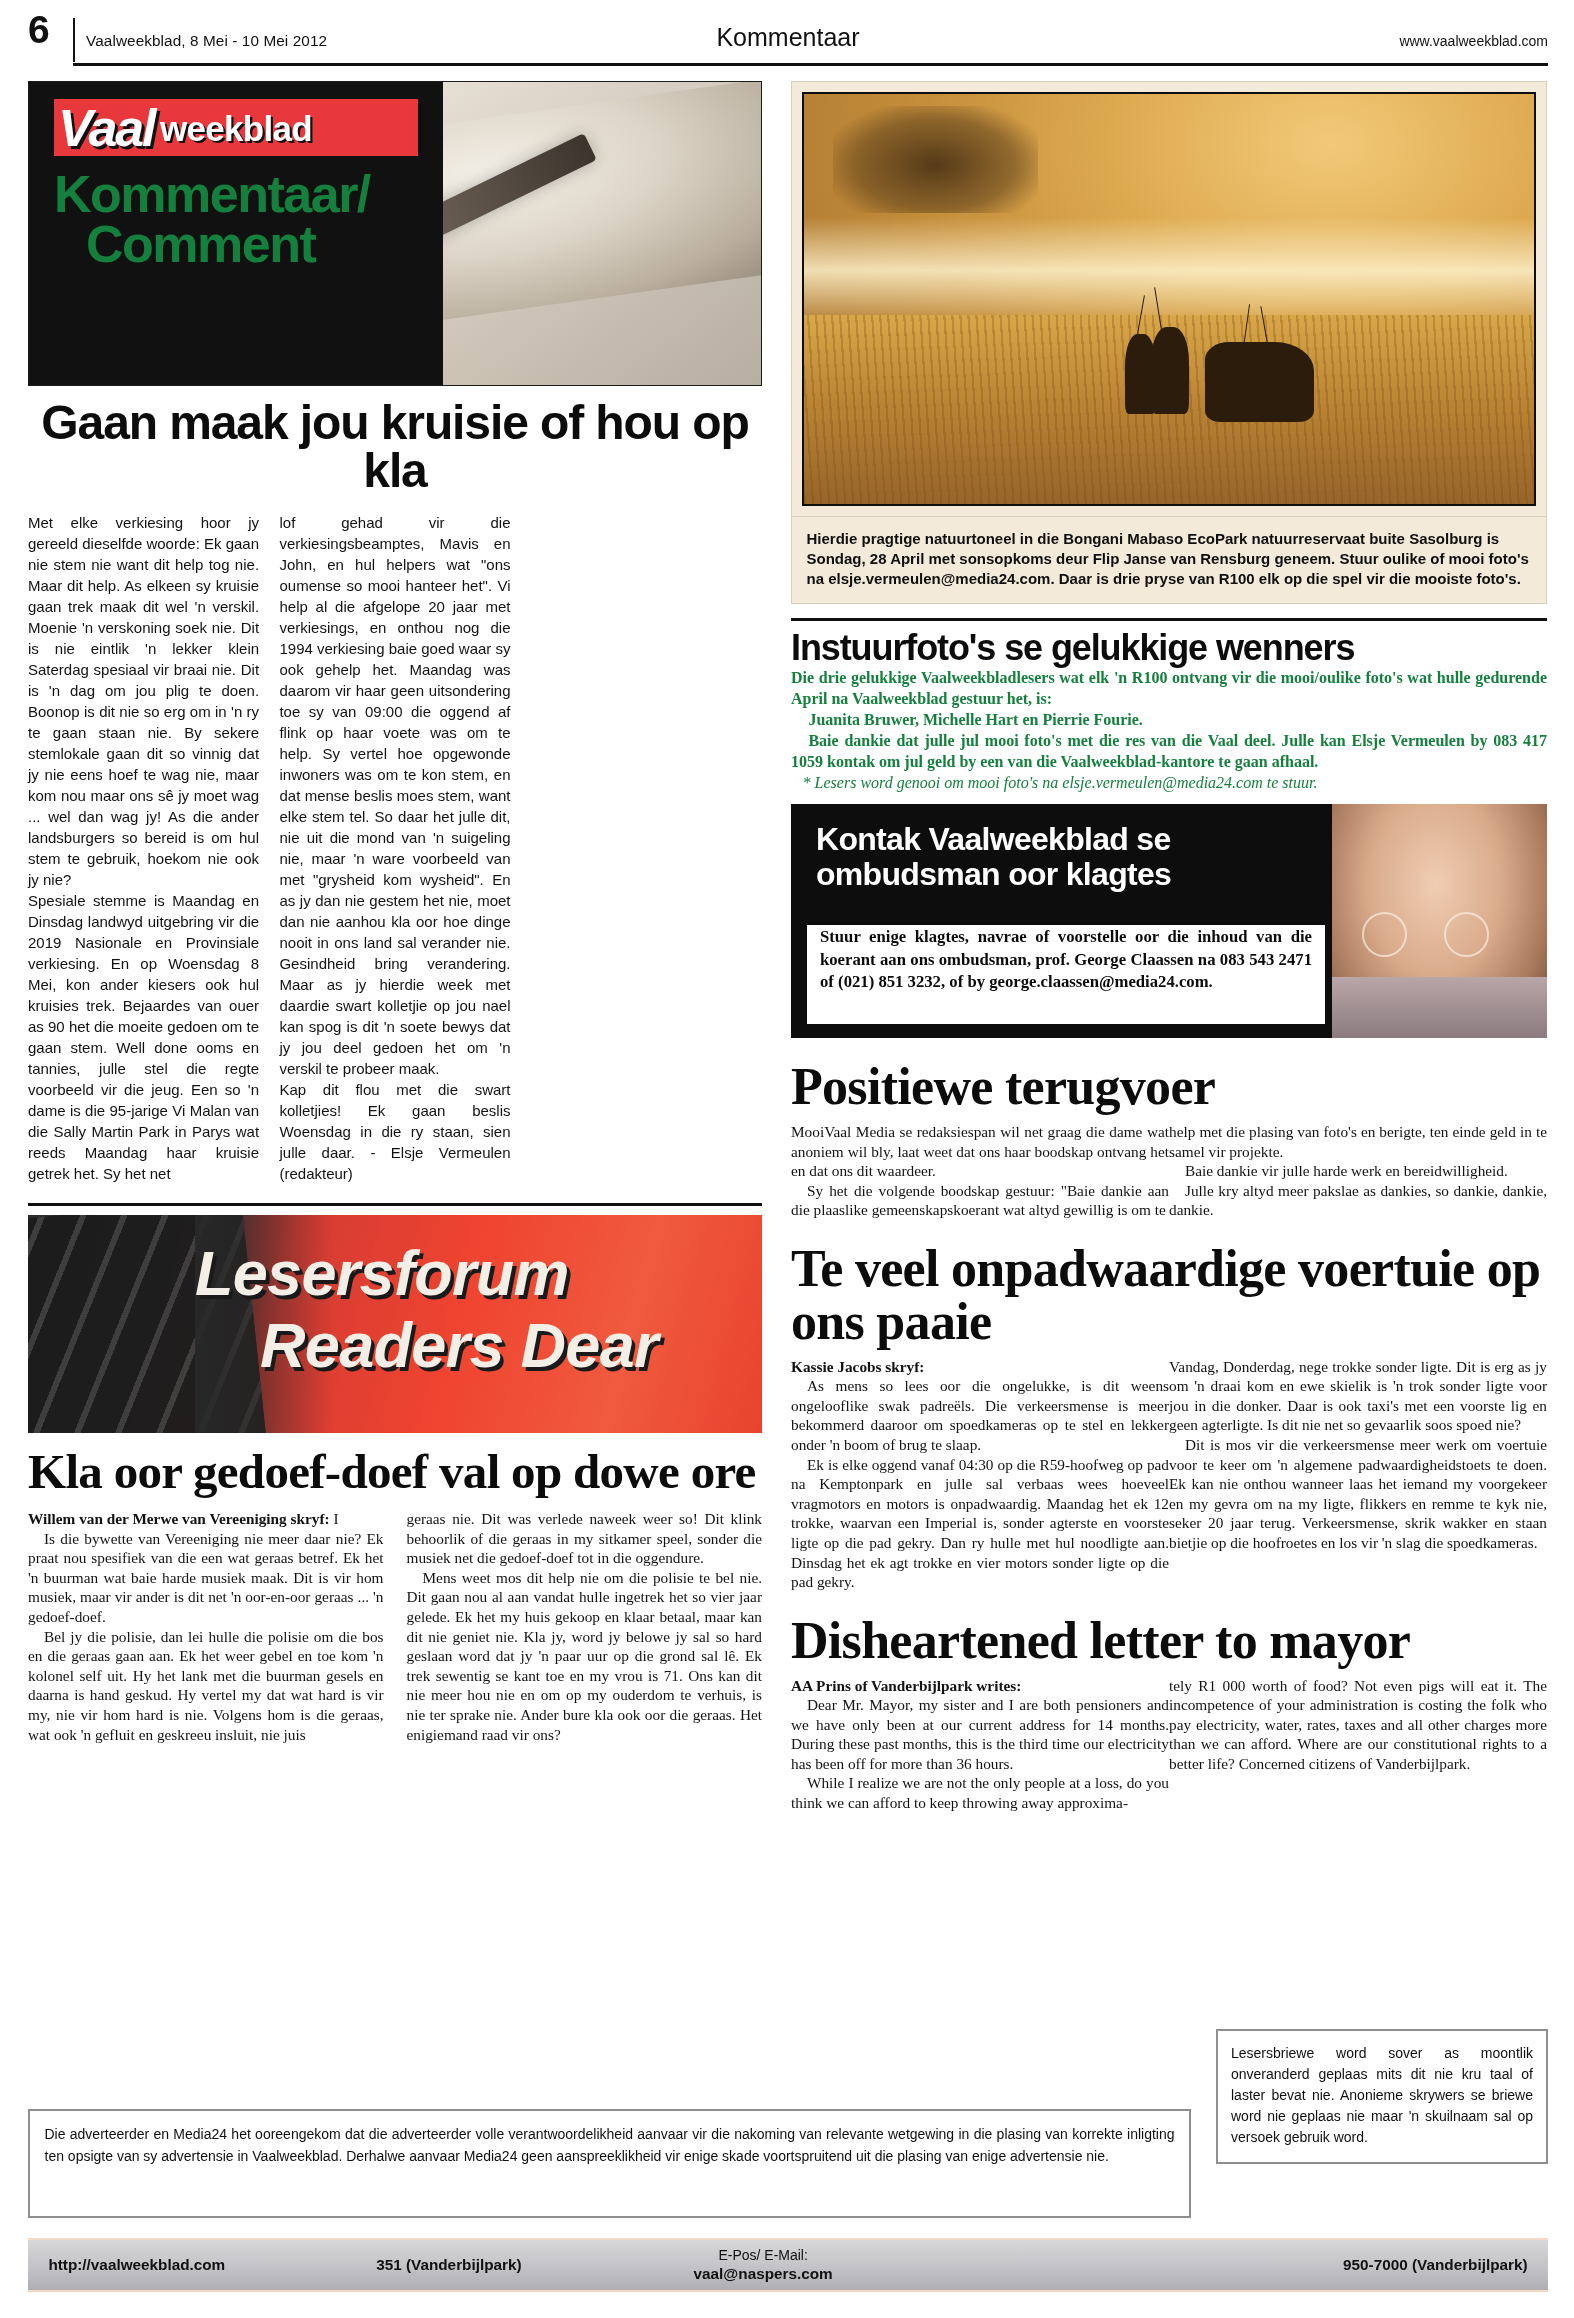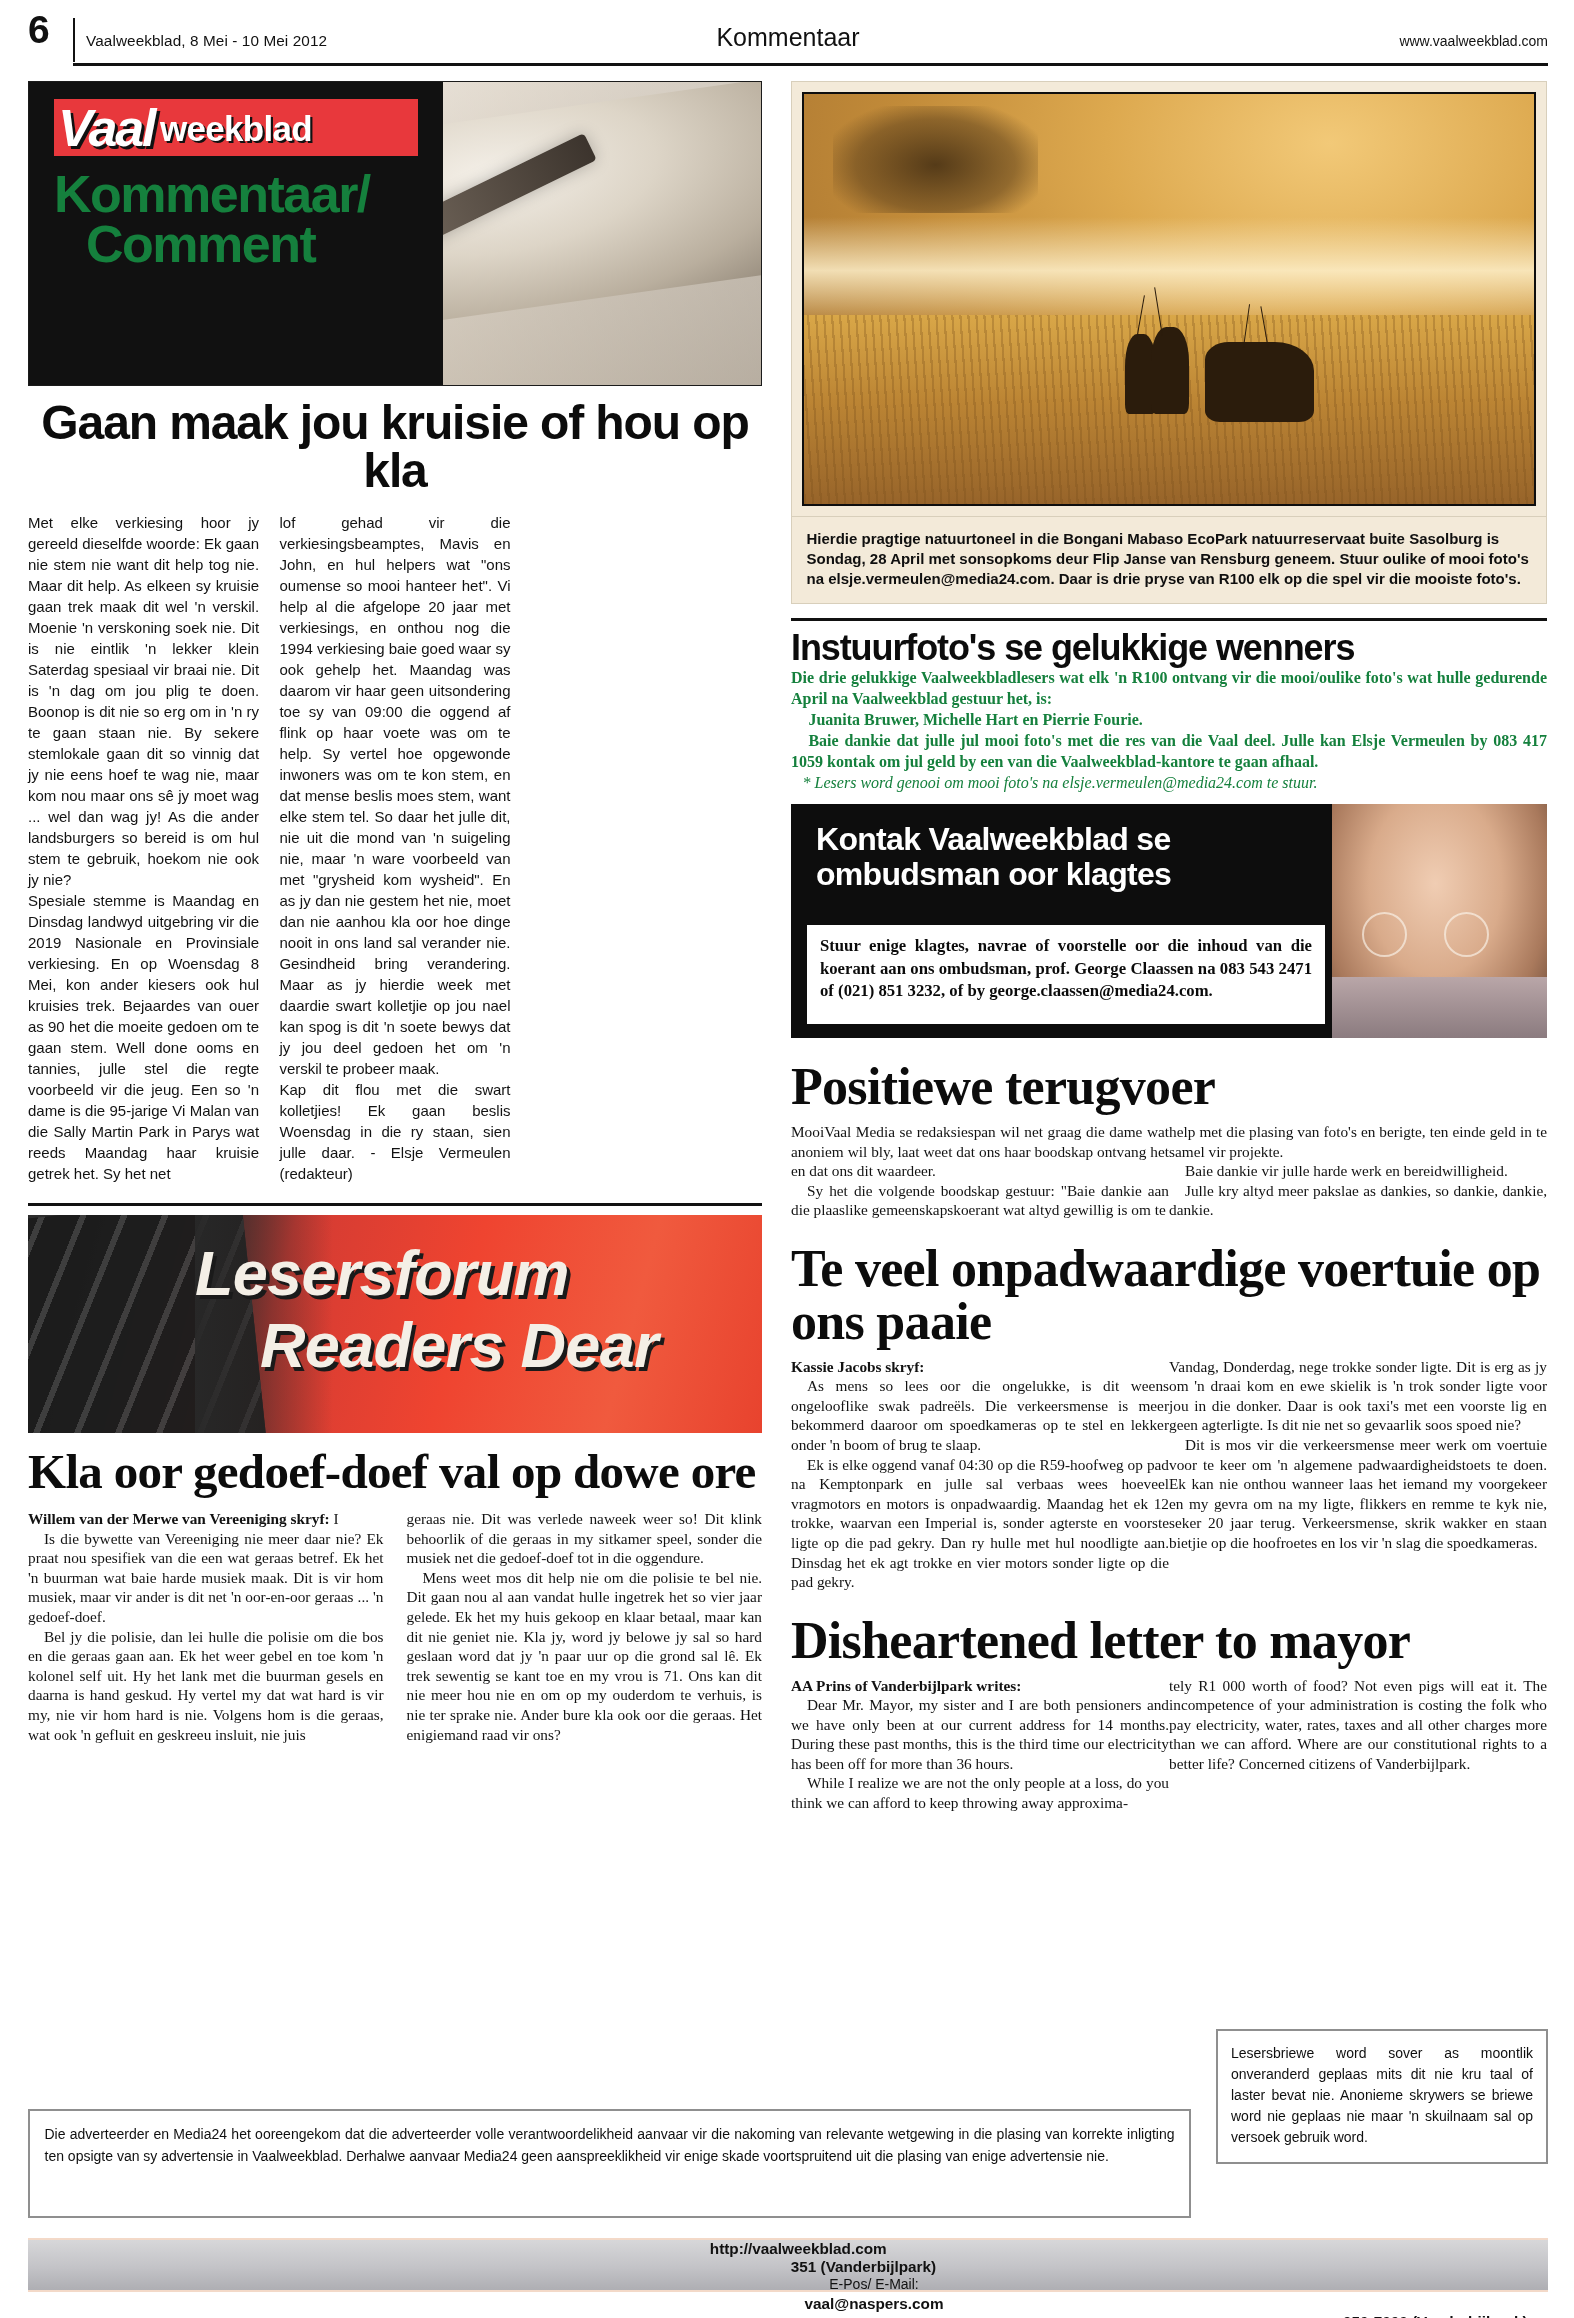--- a/index.html
+++ b/index.html
@@ -223,21 +223,21 @@
     margin-top: 11.6px; width: 756px; height: 234px; position: relative;
     background: #0d0d0d; overflow: hidden;
   }
   .ombuds .oh {
     position: absolute; left: 25px; top: 17.4px; width: 509px;
     font-family: "Liberation Sans", sans-serif; font-weight: 700; color: #fff;
     font-size: 32px; line-height: 1.12; letter-spacing: -0.7px;
   }
   .ombuds .owhite {
     position: absolute; left: 16px; top: 121px; width: 518px; height: 99px;
-    background: #fff; padding: 10px 13px;
+    background: #fff; padding: 1px 13px;
   }
   .ombuds .owhite p {
     font-family: "Liberation Serif", serif; font-weight: 700;
     font-size: 16.7px; line-height: 22.5px; color: #0b0b0b; text-align: justify;
   }
   .ombuds .portrait {
     position: absolute; right: 0; top: 0; width: 215px; height: 234px;
     background:
       radial-gradient(ellipse at 48% 34%, #f0cdb3 0%, #d9ab8b 42%, #a9795c 72%, #5c4030 100%);
     overflow: hidden;
@@ -280,21 +280,21 @@
   .disclaimer p {
     font-family: "Liberation Sans", sans-serif; font-size: 14px; line-height: 22.5px;
     color: #0f0f0f; text-align: justify;
   }
 
   
   .footerbar {
     position: absolute; left: 28px; top: 2238px; width: 1520px; height: 54px;
     background: linear-gradient(180deg, #d7d7d9 0%, #c3c3c7 55%, #aeaeb3 100%);
     border-top: 2.2px solid #f3d9c8; border-bottom: 2.2px solid #f3d9c8;
-    display: flex; align-items: center; flex-direction: column;
+    display: flex; align-items: center;
   }
   .footerbar .fitem {
     font-family: "Liberation Sans", sans-serif; font-weight: 700; font-size: 15.3px; color: #111;
   }
   .footerbar .f1 { margin-left: 20.4px; }
   .footerbar .f2 { margin-left: 151px; }
   .footerbar .f3 { margin-left: 172px; text-align: center; line-height: 1.25; }
   .footerbar .f3 .lbl { font-weight: 400; font-size: 14px; display: block; }
   .footerbar .f4 { margin-left: auto; margin-right: 20.4px; }
 </style>

